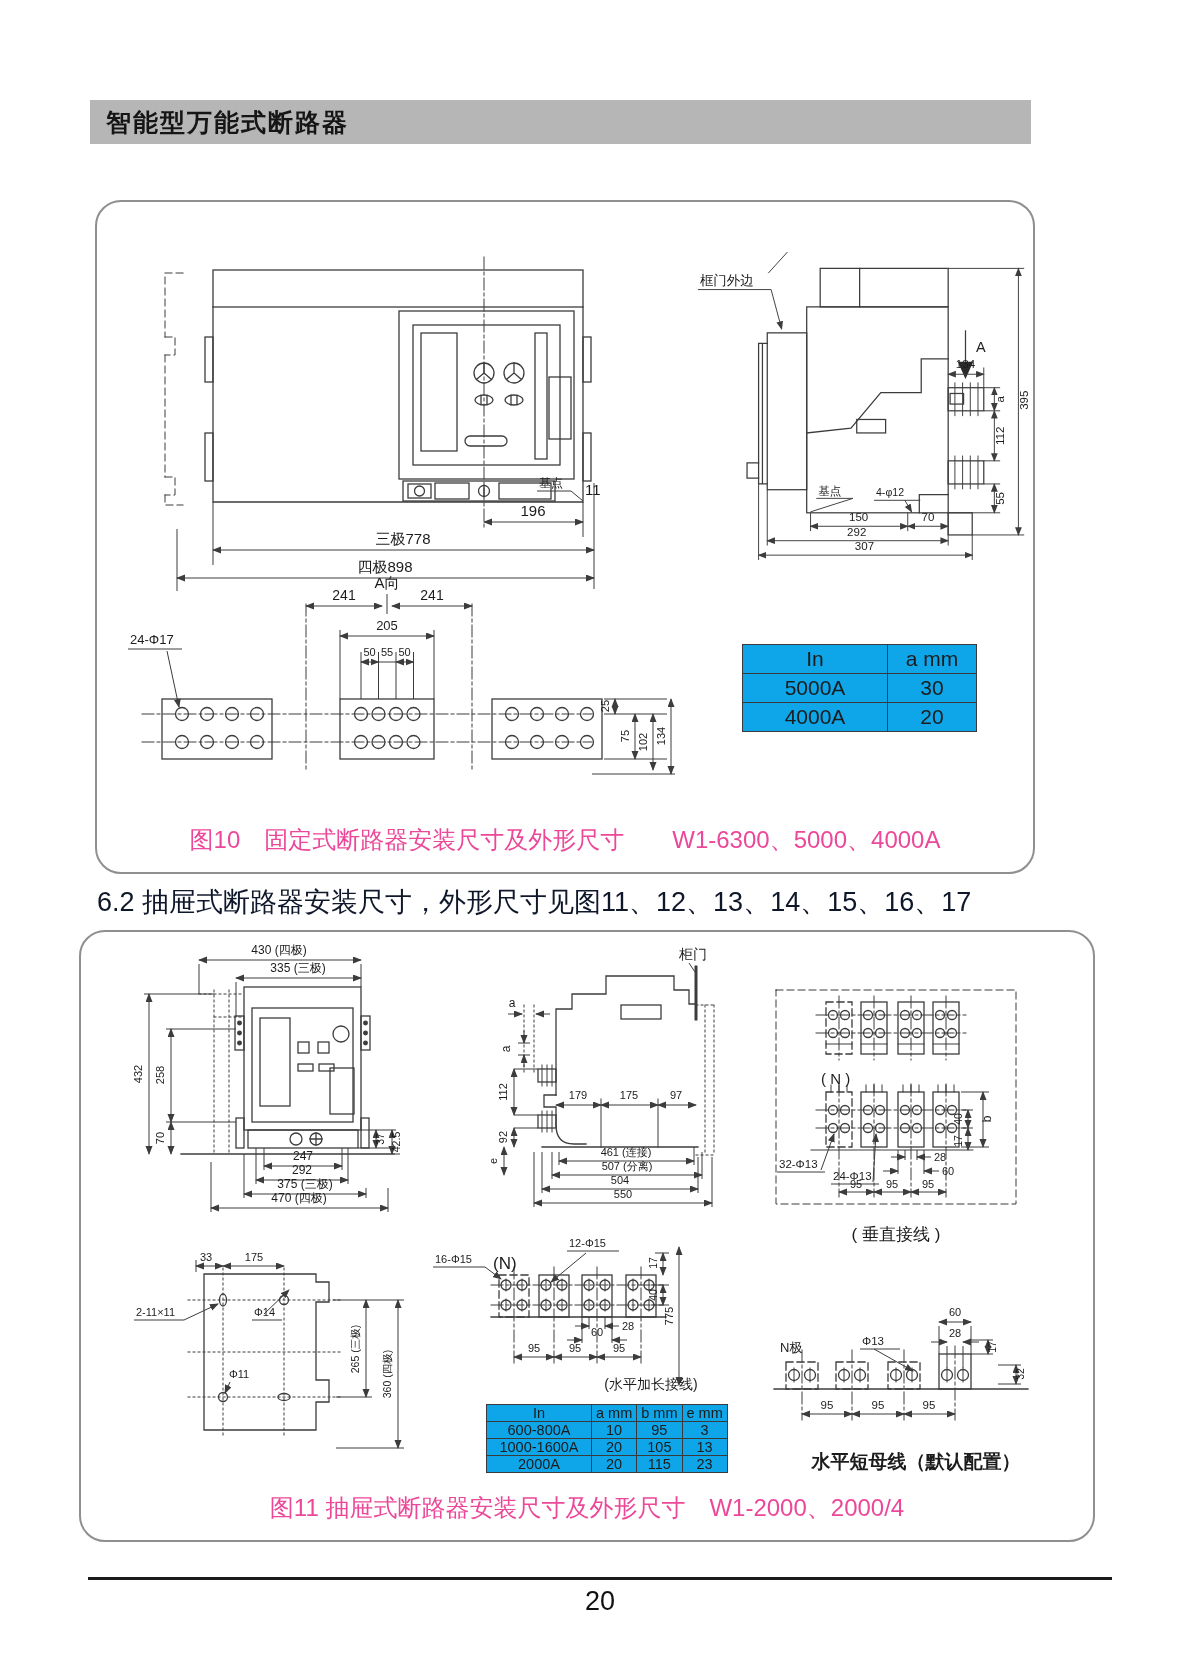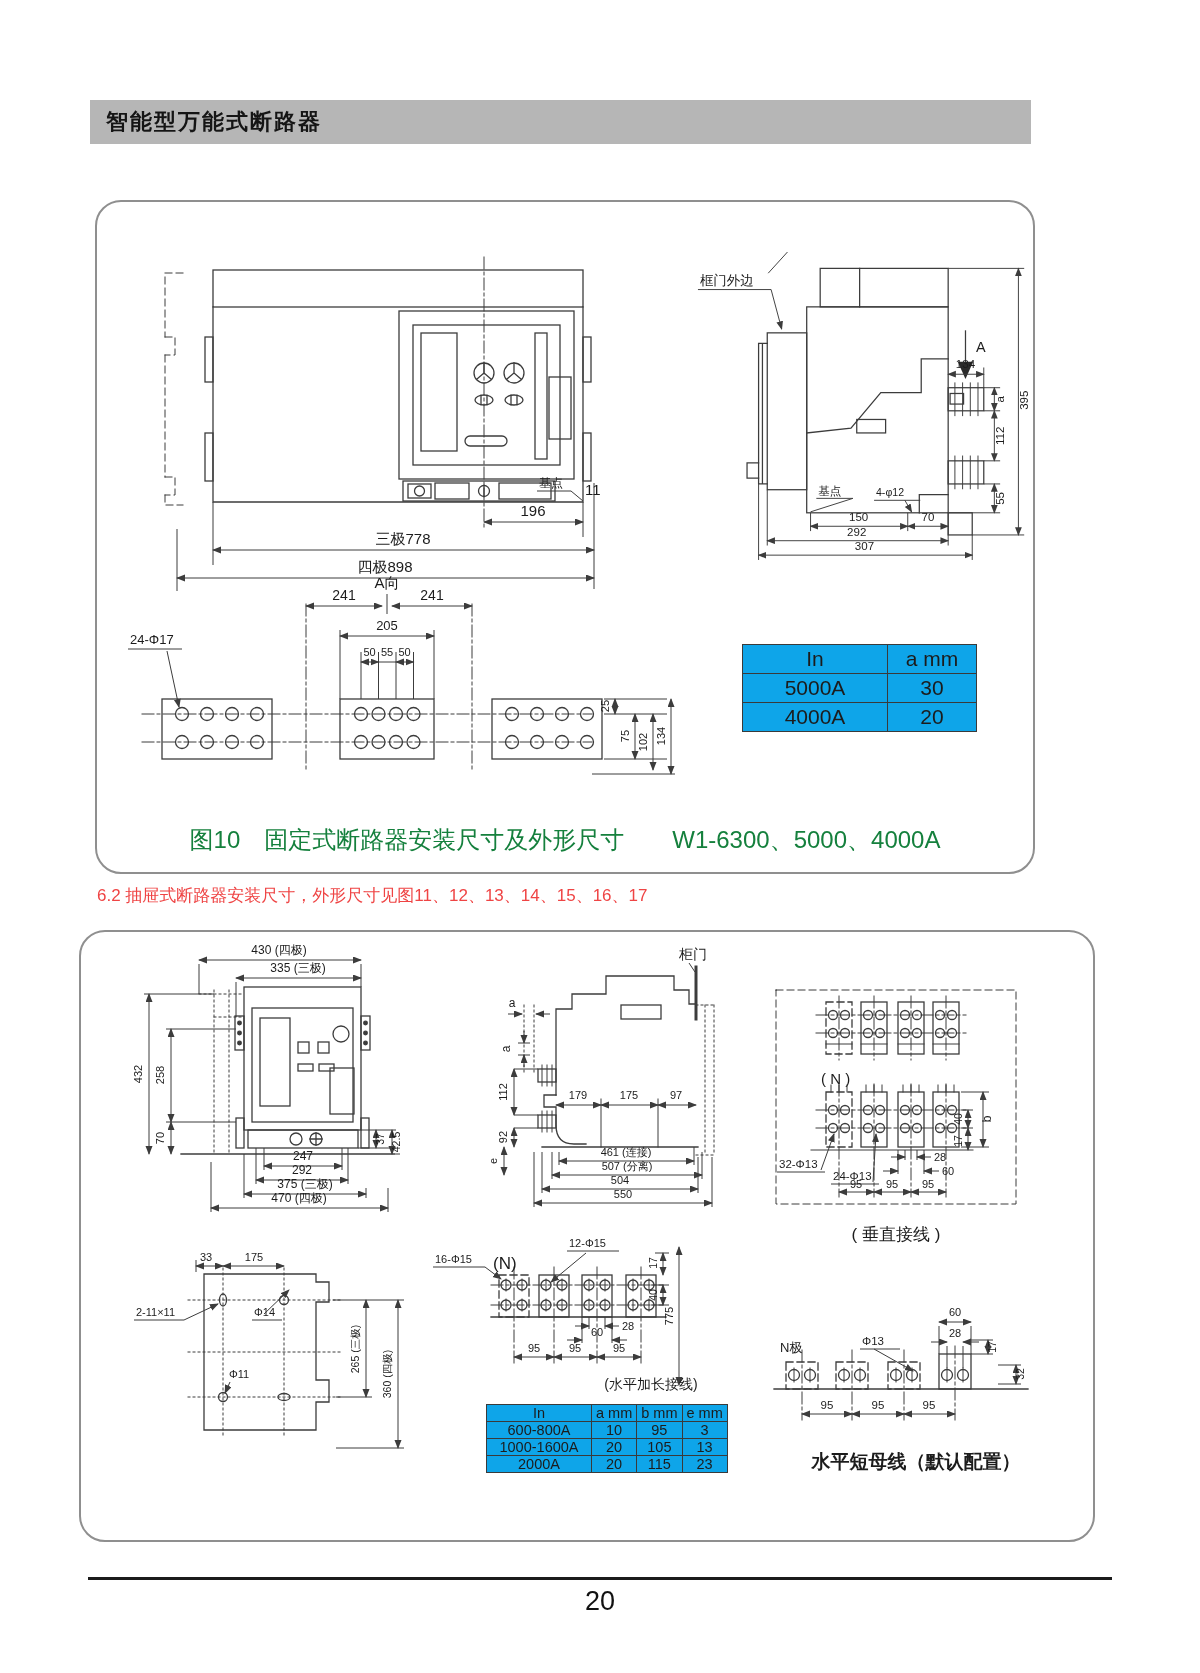--- a/index.html
+++ b/index.html
@@ -1,23 +1,23 @@
 <!DOCTYPE html>
 <html><head>
 <meta charset="utf-8">
 <style>
   html,body{margin:0;padding:0;background:#fff;}
   body{width:1200px;height:1673px;position:relative;font-family:"Liberation Sans","DejaVu Sans",sans-serif;color:#1c1c1c;}
   .header-bar{position:absolute;left:90px;top:100px;width:941px;height:44px;background:#b6b6b6;display:flex;align-items:center;box-sizing:border-box;padding-left:16px;}
-  .header-bar span{font-size:22px;font-weight:bold;letter-spacing:2px;color:#151515;}
+  .header-bar span{font-size:25px;font-weight:bold;letter-spacing:2px;color:#151515;}
   .panel{position:absolute;border:2px solid #8f8f8f;border-radius:26px;background:#fff;}
   #panel1{left:95px;top:200px;width:936px;height:670px;}
   #panel2{left:79px;top:930px;width:1012px;height:608px;}
-  .section-heading{position:absolute;left:97px;top:884px;font-size:17px;color:#ef4444;}
-  .fig-caption{position:absolute;left:0;right:0;text-align:center;font-size:24px;color:#15803d;}
+  .section-heading{position:absolute;left:97px;top:884px;font-size:27px;color:#0f172a;}
+  .fig-caption{position:absolute;left:0;right:0;text-align:center;font-size:24px;color:#ec4899;}
   .footer-rule{position:absolute;left:88px;top:1577px;width:1024px;height:3px;background:#1b1b1b;}
   .page-number{position:absolute;left:88px;top:1586px;width:1024px;text-align:center;font-size:27px;color:#111;}
   svg{position:absolute;overflow:visible;}
   svg text{fill:#1c1c1c;font-family:"Liberation Sans","DejaVu Sans",sans-serif;}
   .sk{stroke:#3c3c3c;stroke-width:1.3;fill:none;stroke-linecap:square;}
   .thin{stroke-width:1;}
   .dl{stroke:#3c3c3c;stroke-width:1;fill:none;}
   .dash{stroke-dasharray:7 4;}
   .dot{stroke-dasharray:2 3;stroke-width:1;}
   .cdash{stroke-dasharray:12 3 3 3;stroke-width:1;}
@@ -670,16 +670,17 @@
       <line class="dl" x1="86" y1="172" x2="136" y2="172" marker-start="url(#m9)" marker-end="url(#m9)"></line>
       <text class="t115" x="111" y="167" text-anchor="middle">95</text>
       <line class="dl" x1="136" y1="172" x2="188" y2="172" marker-start="url(#m9)" marker-end="url(#m9)"></line>
       <text class="t115" x="162" y="167" text-anchor="middle">95</text>
       <line class="dl" x1="188" y1="172" x2="239" y2="172" marker-start="url(#m9)" marker-end="url(#m9)"></line>
       <text class="t115" x="213" y="167" text-anchor="middle">95</text>
     </g>
     <text class="t19" x="200" y="226" text-anchor="middle" style="font-weight:600">水平短母线（默认配置）</text>
   </svg>
 
+  <div class="fig-caption" style="top:560px">图11 抽屉式断路器安装尺寸及外形尺寸　W1-2000、2000/4</div>
 </div>
 
 <div class="footer-rule"></div>
 <div class="page-number">20</div>
 
 </body></html>

